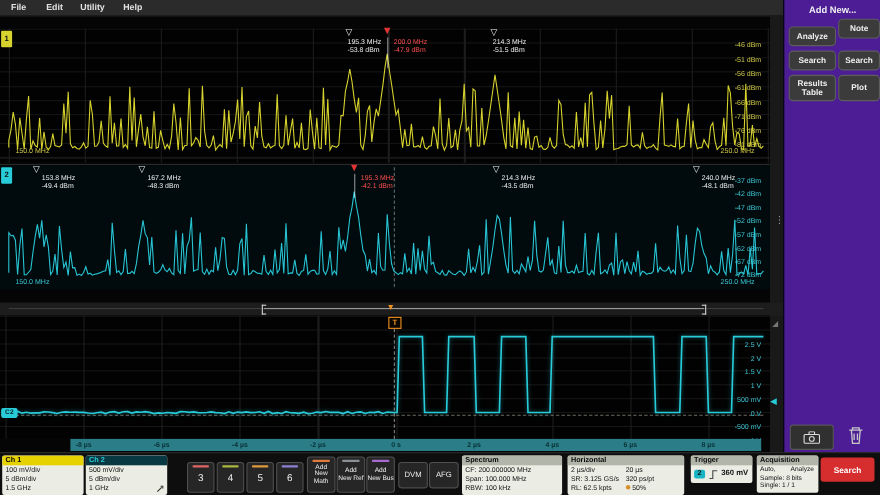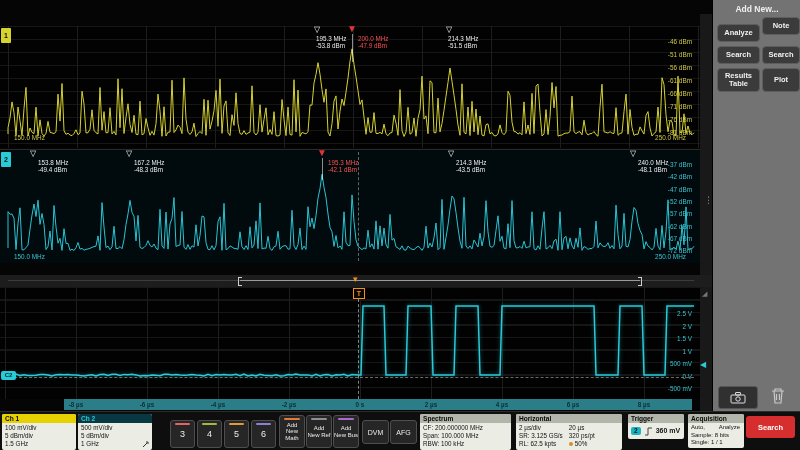--- a/index.html
+++ b/index.html
@@ -32,21 +32,21 @@
   
   #overview{left:0;top:275px;width:712px;height:12px;background:#1d1d1d;}
   #wplot{top:287px;height:112px;background-image:
       repeating-linear-gradient(to right,#1d1d1d 0 1px,transparent 1px 71px),
       repeating-linear-gradient(to bottom,#161616 0 1px,transparent 1px 12.5px);
       background-position:5px 0;}
   .vlab{position:absolute;right:8px;width:50px;text-align:right;color:#3cc4d2;font-size:6.4px;line-height:7px;}
   #tstrip{left:64px;top:399px;width:628px;height:11px;background:#2b7e88;}
   .tlab{position:absolute;top:2px;transform:translateX(-50%);color:#093036;font-size:6.3px;font-weight:bold;}
   
-  #rpanel{left:712px;top:0;width:88px;height:412px;background:#737373;border-left:1px solid #000;}
+  #rpanel{left:712px;top:0;width:88px;height:412px;background:#4c1d95;border-left:1px solid #000;}
   .rbtn{position:absolute;background:#3b3b3b;border:1px solid #5d5d5d;border-radius:4px;color:#f0f0f0;
         font-size:7.5px;font-weight:bold;display:flex;align-items:center;justify-content:center;
         text-align:center;line-height:8px;cursor:pointer;}
   
   #botbar{left:0;top:411px;width:800px;height:39px;background:#0e0e0e;border-top:1px solid #2c2c2c;}
   .card{position:absolute;top:2px;border-radius:2px;overflow:hidden;background:#ebece4;color:#111;}
   .card .hd{font-size:6.6px;font-weight:bold;padding:1px 0 1px 3px;background:#b2b6aa;color:#0a0a0a;}
   .card .bd{padding:1px 2px 1px 3px;font-size:6.3px;line-height:8.2px;white-space:nowrap;}
   .chcard .hd{background:#e6d200;}
   .chbtn{position:absolute;top:8px;width:23px;height:26px;background:#262626;border:1px solid #4e4e4e;
@@ -62,20 +62,26 @@
            color:#fff;font-size:7.5px;font-weight:bold;display:flex;align-items:center;justify-content:center;cursor:pointer;}
   .iconbtn{position:absolute;background:#303030;border:1px solid #565656;border-radius:3px;
            display:flex;align-items:center;justify-content:center;cursor:pointer;}
   .dots{position:absolute;color:#999;font-size:9px;line-height:9px;}
 </style>
 </head>
 <body>
 
 <div id="app">
 
+  <div class="abs" id="menubar">
+    <span class="menu-item" style="left:10px">File</span>
+    <span class="menu-item" style="left:42px">Edit</span>
+    <span class="menu-item" style="left:73px">Utility</span>
+    <span class="menu-item" style="left:112px">Help</span>
+  </div>
 
 
   <div class="abs plot" id="plot1" style="top:26px;height:122px">
     <svg class="trace-svg" width="700" height="122">
       <path id="tr1" fill="none" stroke="#d6d22e" stroke-width="1" d="M8 108L8 101.7L10 92.0L12 75.9L14 86.8L16 109.6L18 81.1L20 94.9L22 109.5L24 82.5L26 61.4L28 110.0L30 102.0L32 106.3L34 107.6L36 81.2L38 109.9L40 93.8L42 107.6L44 110.0L46 107.3L48 95.4L50 106.3L52 106.9L54 107.6L56 105.8L58 68.1L60 95.1L62 57.5L64 104.7L66 108.4L68 107.2L70 109.0L72 109.6L74 107.5L76 103.8L78 108.7L80 107.0L82 65.2L84 78.1L86 106.9L88 106.7L90 103.2L92 83.8L94 104.3L96 106.8L98 107.9L100 61.5L102 104.1L104 85.6L106 106.8L108 106.5L110 81.7L112 108.0L114 105.4L116 108.9L118 52.8L120 101.7L122 62.7L124 107.5L126 91.4L128 77.8L130 98.4L132 106.5L134 89.3L136 108.2L138 108.7L140 75.2L142 108.8L144 107.7L146 92.5L148 101.8L150 109.3L152 105.3L154 109.1L156 97.7L158 68.1L160 85.2L162 110.3L164 80.8L166 110.0L168 106.2L170 106.0L172 54.2L174 106.5L176 103.9L178 99.1L180 101.3L182 107.6L184 51.9L186 93.1L188 106.1L190 108.5L192 105.9L194 97.2L196 110.5L198 107.6L200 105.5L202 107.6L204 73.3L206 109.3L208 74.2L210 103.1L212 95.2L214 84.7L216 64.4L218 100.3L220 53.1L222 107.3L224 80.0L226 74.9L228 106.5L230 109.5L232 88.7L234 99.4L236 66.8L238 97.6L240 107.5L242 108.4L244 104.7L246 108.4L248 107.0L250 106.2L252 59.8L254 106.4L256 109.0L258 106.1L260 78.7L262 106.1L264 93.6L266 81.8L268 108.8L270 103.6L272 108.4L274 85.7L276 109.6L278 110.0L280 109.0L282 73.5L284 93.4L286 109.6L288 81.1L290 108.5L292 109.1L294 53.7L296 105.8L298 64.1L300 110.3L302 106.5L304 107.1L306 107.9L308 105.7L310 79.0L312 79.1L314 57.1L316 48.3L318 36.7L320 48.3L322 63.7L324 76.3L326 62.9L328 106.0L330 110.0L332 97.6L334 75.2L336 69.9L338 103.0L340 85.2L342 73.0L344 79.6L346 66.2L348 52.0L350 35.2L352 22.9L354 38.3L356 50.8L358 64.7L360 78.5L362 73.9L364 91.1L366 108.3L368 91.5L370 106.3L372 106.1L374 86.6L376 107.4L378 107.5L380 106.3L382 107.9L384 98.1L386 107.8L388 109.7L390 107.0L392 106.5L394 89.1L396 97.1L398 109.3L400 63.6L402 104.6L404 110.5L406 106.0L408 81.3L410 108.2L412 106.7L414 92.0L416 110.3L418 92.2L420 83.6L422 50.1L424 93.1L426 89.9L428 107.7L430 54.8L432 56.6L434 106.7L436 106.7L438 72.1L440 105.9L442 97.4L444 84.2L446 70.2L448 56.3L450 42.0L452 55.4L454 69.2L456 83.4L458 99.1L460 109.3L462 57.8L464 106.4L466 107.9L468 81.0L470 109.5L472 75.3L474 105.9L476 83.0L478 108.7L480 90.0L482 109.1L484 109.9L486 98.6L488 97.9L490 107.9L492 106.4L494 109.7L496 109.8L498 107.9L500 98.9L502 106.6L504 108.7L506 106.1L508 65.2L510 69.2L512 96.1L514 105.5L516 105.9L518 108.1L520 106.6L522 108.8L524 75.9L526 107.6L528 99.0L530 108.5L532 67.4L534 107.5L536 60.2L538 58.0L540 86.8L542 110.0L544 107.9L546 83.6L548 108.6L550 90.7L552 56.5L554 81.8L556 60.5L558 110.1L560 109.3L562 109.0L564 107.6L566 107.0L568 107.1L570 105.6L572 70.1L574 105.8L576 107.6L578 106.1L580 105.7L582 108.8L584 94.2L586 106.3L588 109.0L590 107.7L592 107.5L594 105.5L596 108.6L598 110.2L600 80.9L602 58.2L604 105.8L606 106.3L608 107.1L610 105.7L612 107.1L614 107.5L616 81.7L618 109.3L620 107.4L622 106.9L624 85.6L626 68.1L628 108.2L630 83.5L632 101.4L634 109.3L636 108.2L638 108.3L640 100.9L642 104.9L644 108.1L646 89.3L648 85.6L650 102.0L652 110.0L654 107.4L656 105.9L658 81.1L660 106.5L662 51.7L664 58.7L666 88.9L668 105.8L670 94.4L672 95.6L674 109.1L676 109.8L678 50.2L680 106.5L682 106.6L684 87.8L686 107.5L688 100.0L690 107.2L692 108.7L694 106.7"></path>
     </svg>
     <div class="chflag" style="left:1px;top:2px;background:#d6d22e">1</div>
     <div class="ylab ylab1" style="top:12px">-46 dBm</div>
     <div class="ylab ylab1" style="top:25px">-51 dBm</div>
     <div class="ylab ylab1" style="top:38px">-56 dBm</div>

